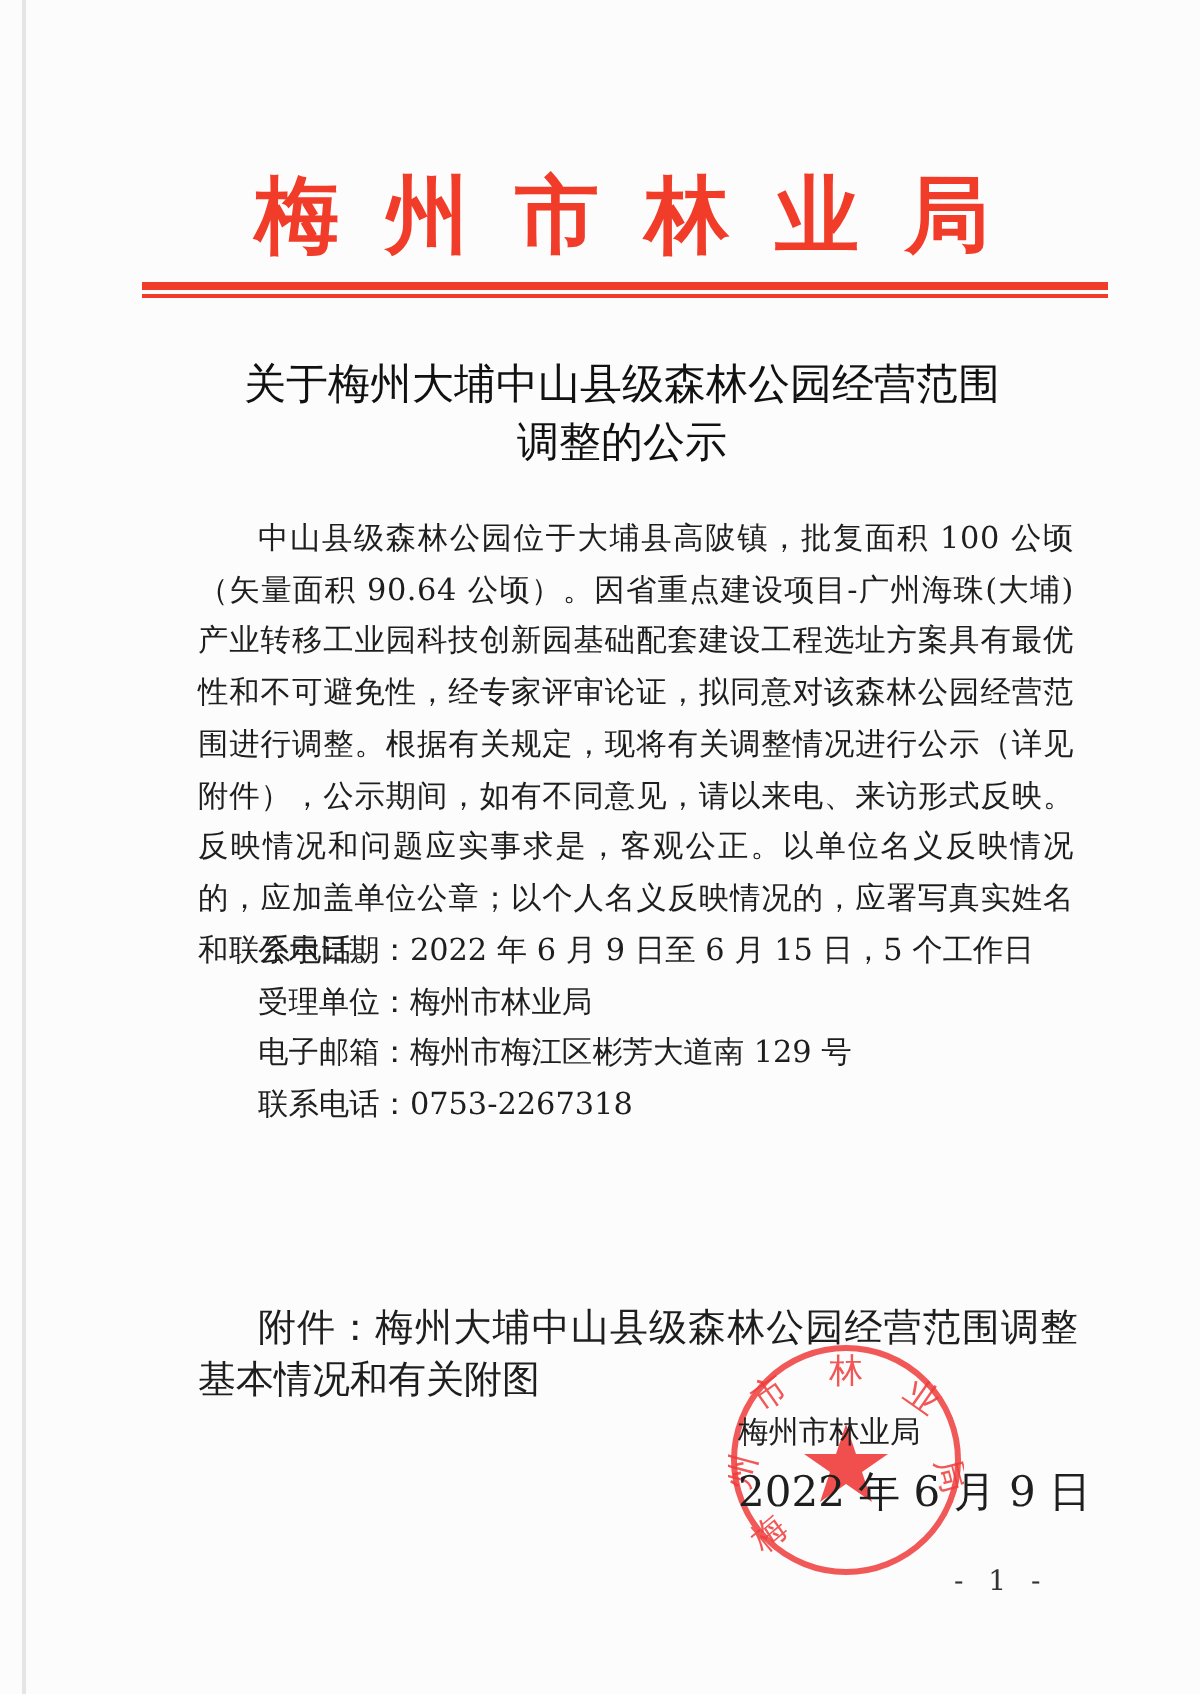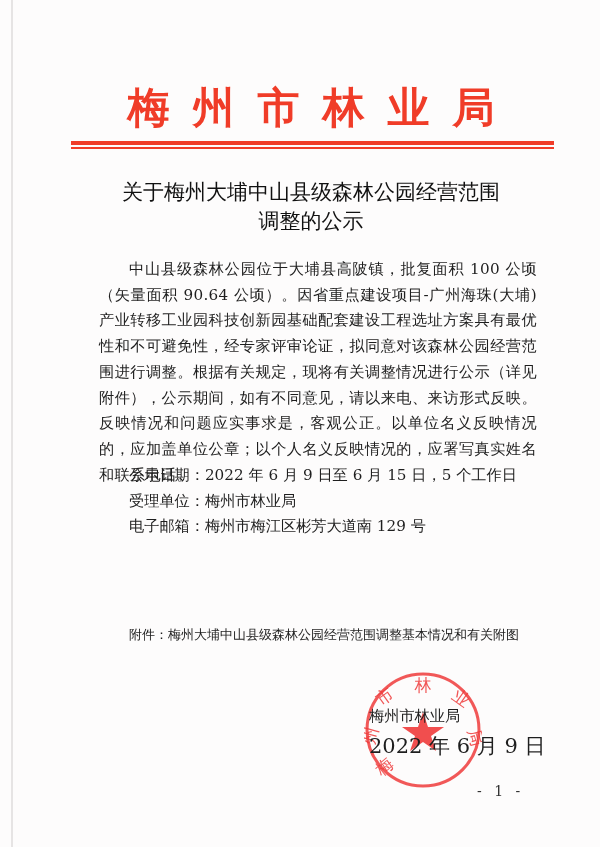--- a/index.html
+++ b/index.html
@@ -38,21 +38,21 @@
     position: absolute; left: 88px; top: 257px; width: 438px;
     font-size: 15.2px; line-height: 25.7px;
     text-align: justify;
     letter-spacing: 0.3px;
   }
   .body-text p { margin: 0; text-indent: 30px; }
 
   .info-list { position:absolute; left:118px; top:463px; font-size:15.2px; line-height:25.7px; }
   .info-row { white-space: nowrap; }
 
-  .attachment { position:absolute; left:88px; top:622px; width:440px; font-size:13px; line-height:25.7px; }
+  .attachment { position:absolute; left:88px; top:652px; width:440px; font-size:19px; line-height:25.7px; }
   .attachment p { margin:0; text-indent: 30px; text-align: justify; }
 
   .sign-org { position:absolute; left:358px; top:706px; font-size:15.2px; line-height:20px; white-space:nowrap; }
   .sign-date { position:absolute; left:358px; top:736px; font-size:21px; line-height:20px; white-space:nowrap; }
 
   .seal { position:absolute; left:353px; top:671px; width:118px; height:118px; }
 
   .page-number { position:absolute; left:466px; top:783px; font-size:14px; color:#333; letter-spacing:4px; }
 </style>
 </head>
@@ -71,20 +71,21 @@
   </div>
 
   <div class="body-text">
     <p>中山县级森林公园位于大埔县高陂镇，批复面积 100 公顷（矢量面积 90.64 公顷）。因省重点建设项目-广州海珠(大埔) 产业转移工业园科技创新园基础配套建设工程选址方案具有最优性和不可避免性，经专家评审论证，拟同意对该森林公园经营范围进行调整。根据有关规定，现将有关调整情况进行公示（详见附件），公示期间，如有不同意见，请以来电、来访形式反映。反映情况和问题应实事求是，客观公正。以单位名义反映情况的，应加盖单位公章；以个人名义反映情况的，应署写真实姓名和联系电话。</p>
   </div>
 
   <div class="info-list">
     <div class="info-row"><span>公示日期：</span><span>2022 年 6 月 9 日至 6 月 15 日，5 个工作日</span></div>
     <div class="info-row"><span>受理单位：</span><span>梅州市林业局</span></div>
     <div class="info-row"><span>电子邮箱：</span><span>梅州市梅江区彬芳大道南 129 号</span></div>
+    <div class="info-row"><span>联系电话：</span><span>0753-2267318</span></div>
   </div>
 
   <div class="attachment">
     <p>附件：梅州大埔中山县级森林公园经营范围调整基本情况和有关附图</p>
   </div>
 
   <svg class="seal" viewBox="0 0 118 118">
     <circle cx="59" cy="59" r="56" fill="none" stroke="#ef3b3b" stroke-width="3" opacity="0.85"></circle>
     <polygon points="59,41 64,56 80,56 67,65 72,80 59,71 46,80 51,65 38,56 54,56" fill="#ef3b3b" opacity="0.9"></polygon>
     <g fill="#ef3b3b" font-family="DejaVu Serif, serif" font-size="17" text-anchor="middle" opacity="0.85">

